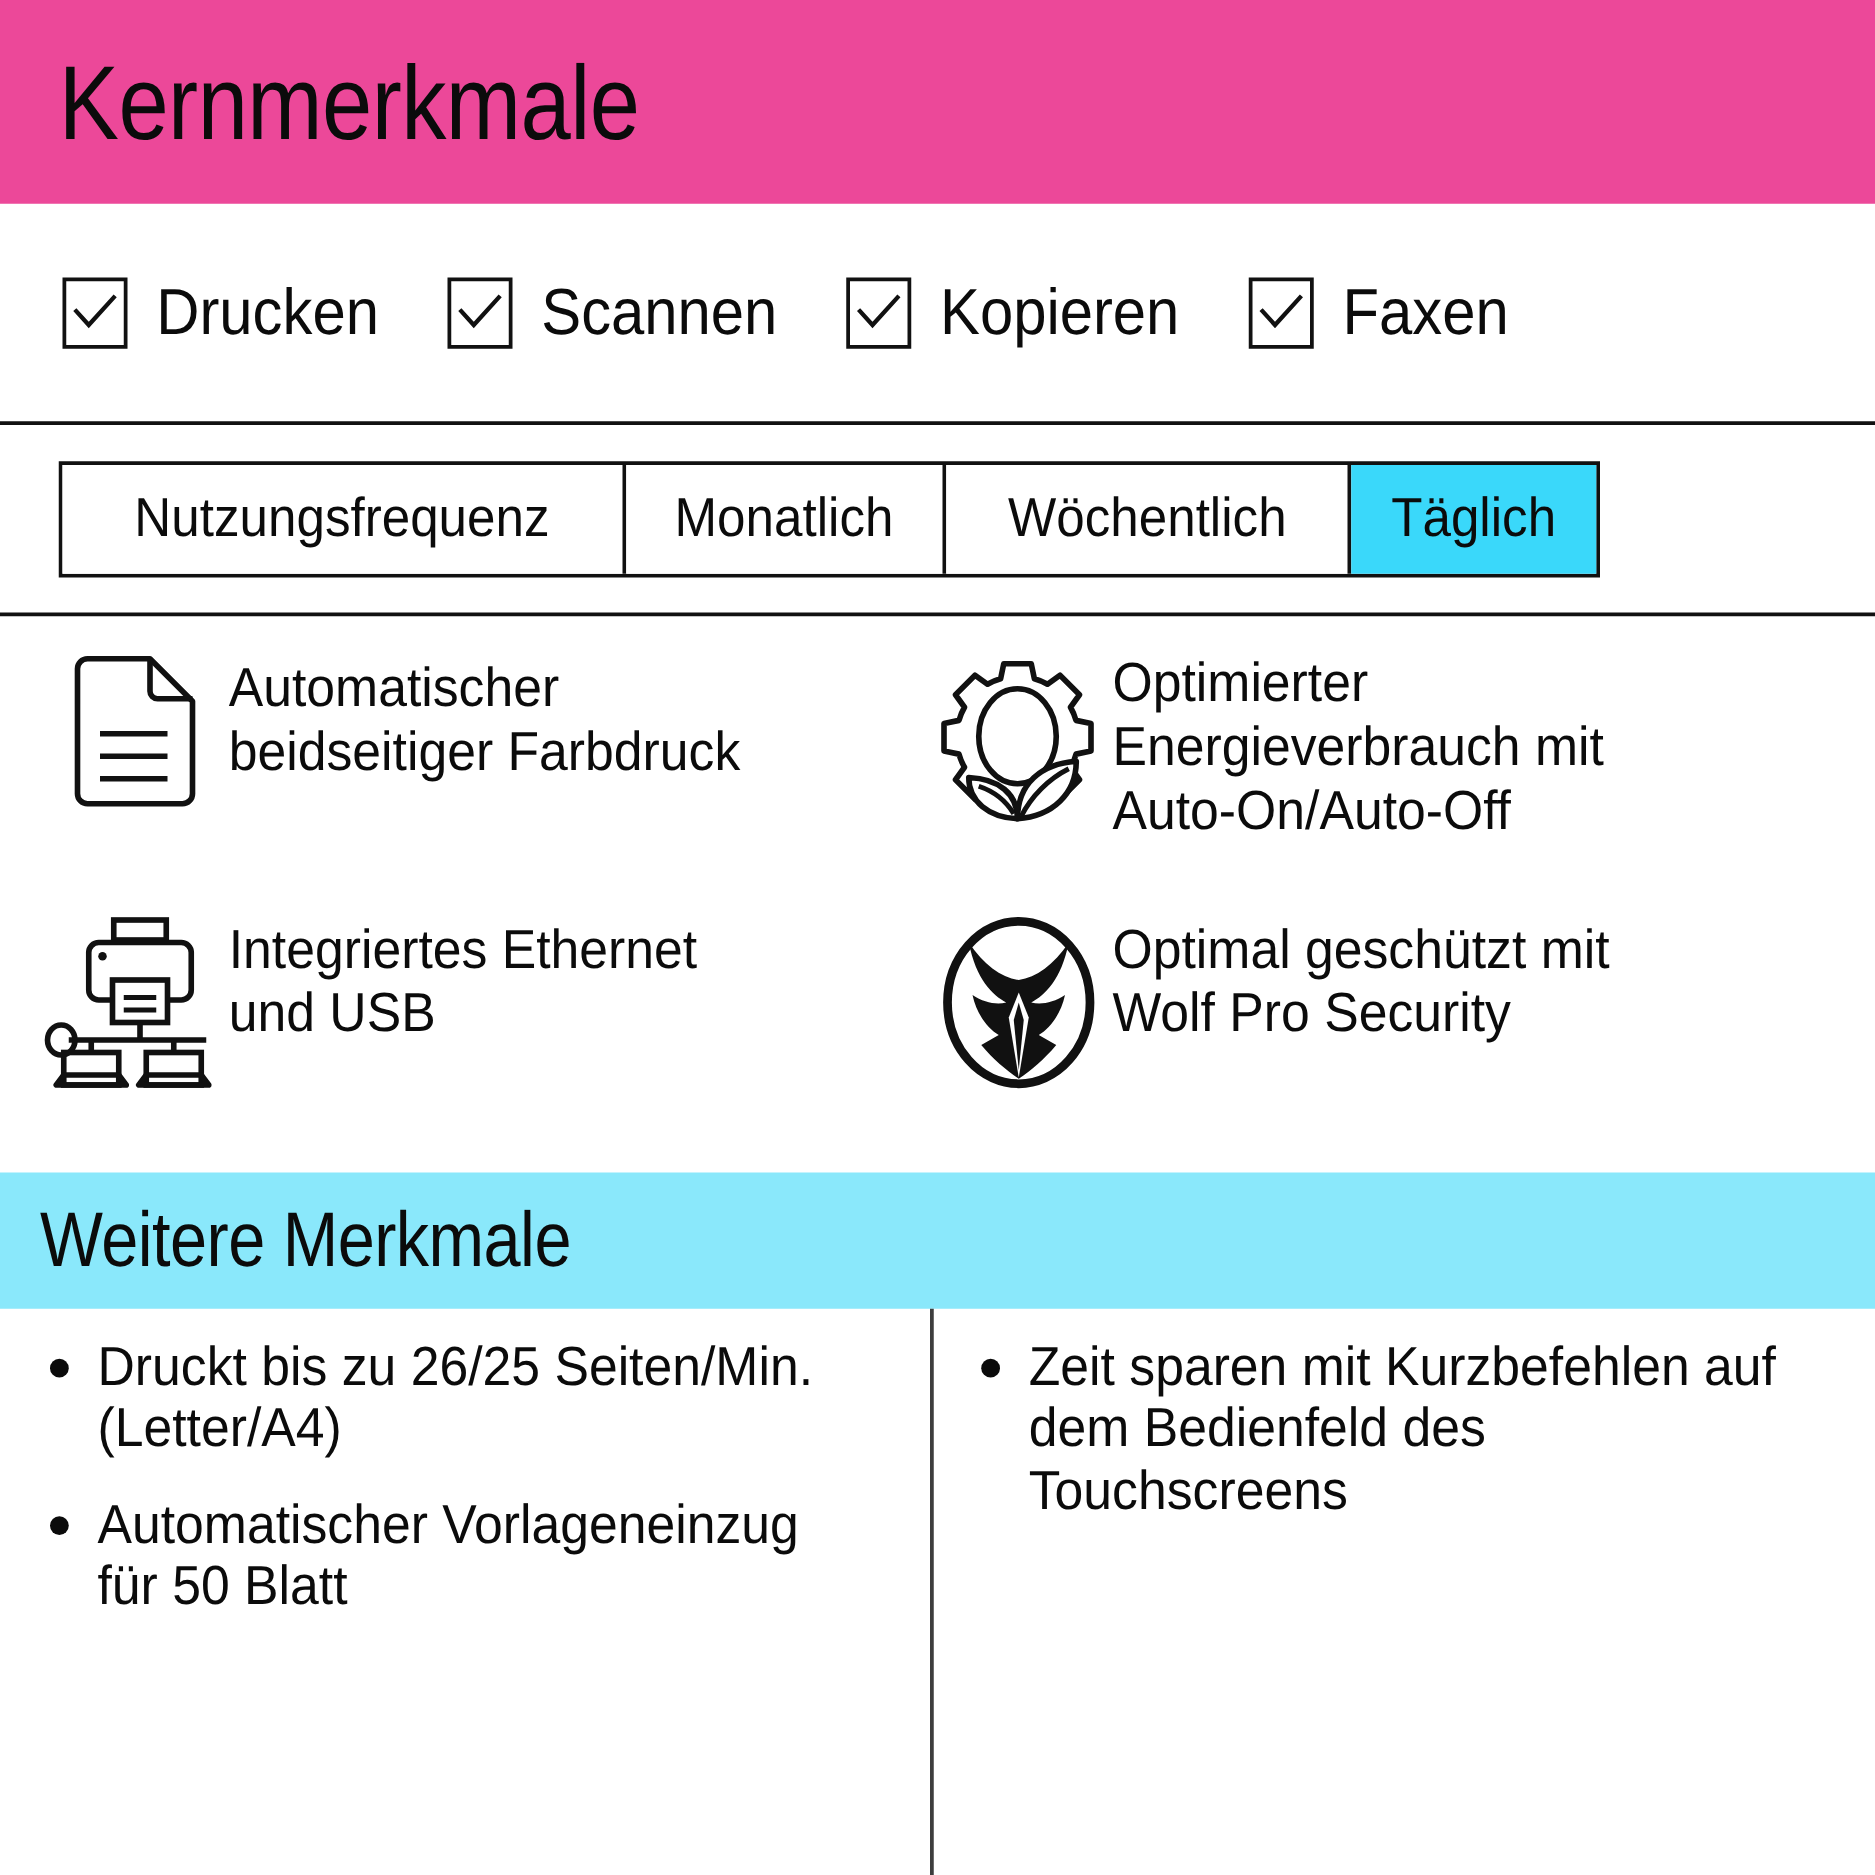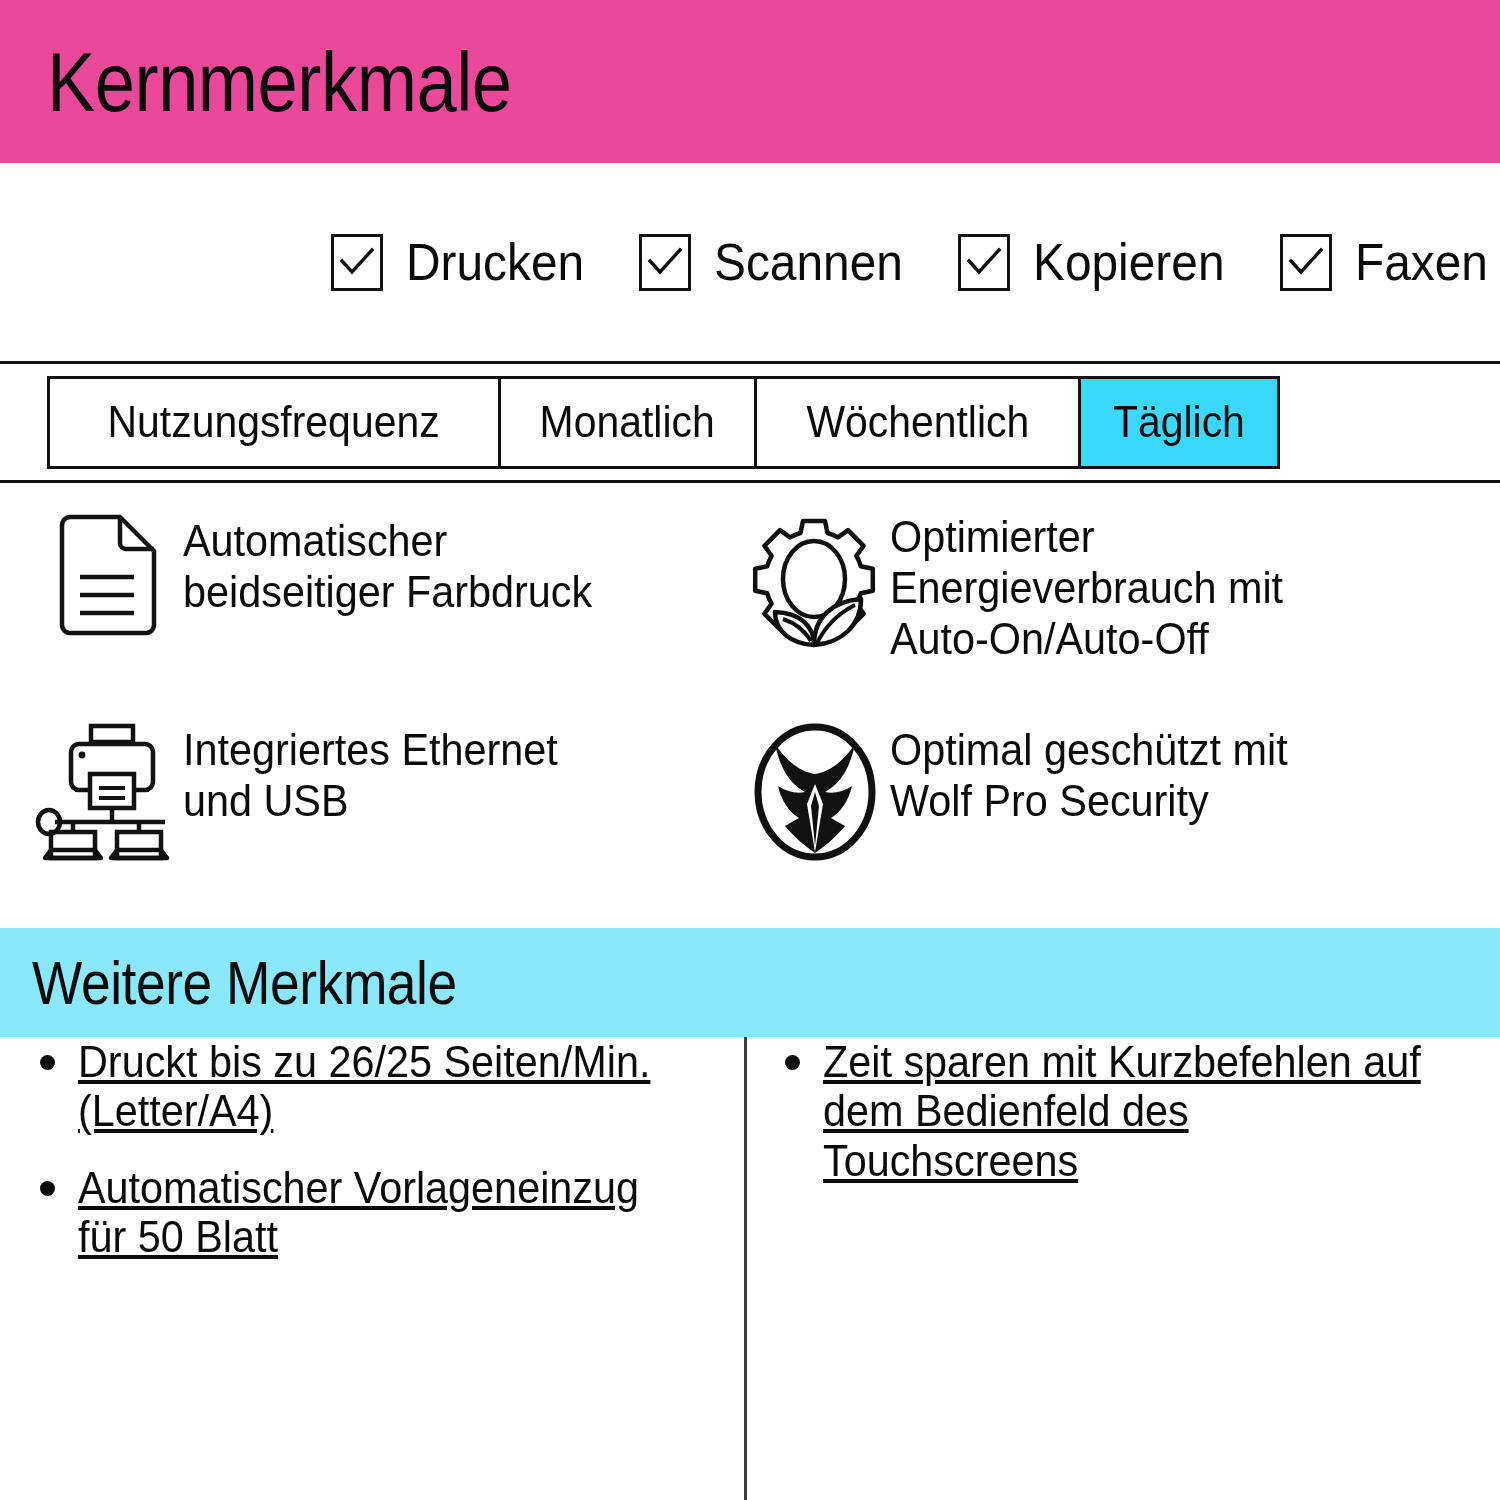--- a/index.html
+++ b/index.html
@@ -41,26 +41,25 @@
     transform: scaleX(0.86);
     transform-origin: left center;
     white-space: nowrap;
   }
   .band-secondary .band-title {
     font-size: 62px;
   }
 
   
   .caps-row {
-    height: 198px;
+    height: 174px;
     display: flex;
     align-items: center;
     padding-left: 50px;
     box-sizing: border-box;
-    justify-content: flex-end;
   }
   .cap {
     display: flex;
     align-items: center;
     margin-right: 39px;
   }
   .cap:last-child { margin-right: 0; }
   .checkbox {
     width: 52px;
     height: 57px;
@@ -81,21 +80,21 @@
   }
 
   .hr {
     width: 1500px;
     height: 3px;
     background: #111;
   }
 
   
   .freq-wrap {
-    height: 116px;
+    height: 150px;
     display: flex;
     align-items: center;
     padding-left: 47px;
     box-sizing: border-box;
   }
   .tabs {
     display: flex;
     border: 3px solid #111;
     box-sizing: border-box;
     height: 93px;
@@ -152,22 +151,22 @@
     transform-origin: left top;
     max-width: 560px;
   }
   .f-energy .feature-text { padding-top: 0; }
 
   
   .bullets {
     height: 408px;
     display: flex;
     position: relative;
-    box-sizing: border-box;
-    text-decoration: underline;
+    padding-top: 22px;
+    box-sizing: border-box;
   }
   .bullet-col {
     box-sizing: border-box;
   }
   .bullet-col-left {
     width: 745px;
     padding-left: 40px;
   }
   .bullet-col-right {
     width: 755px;

